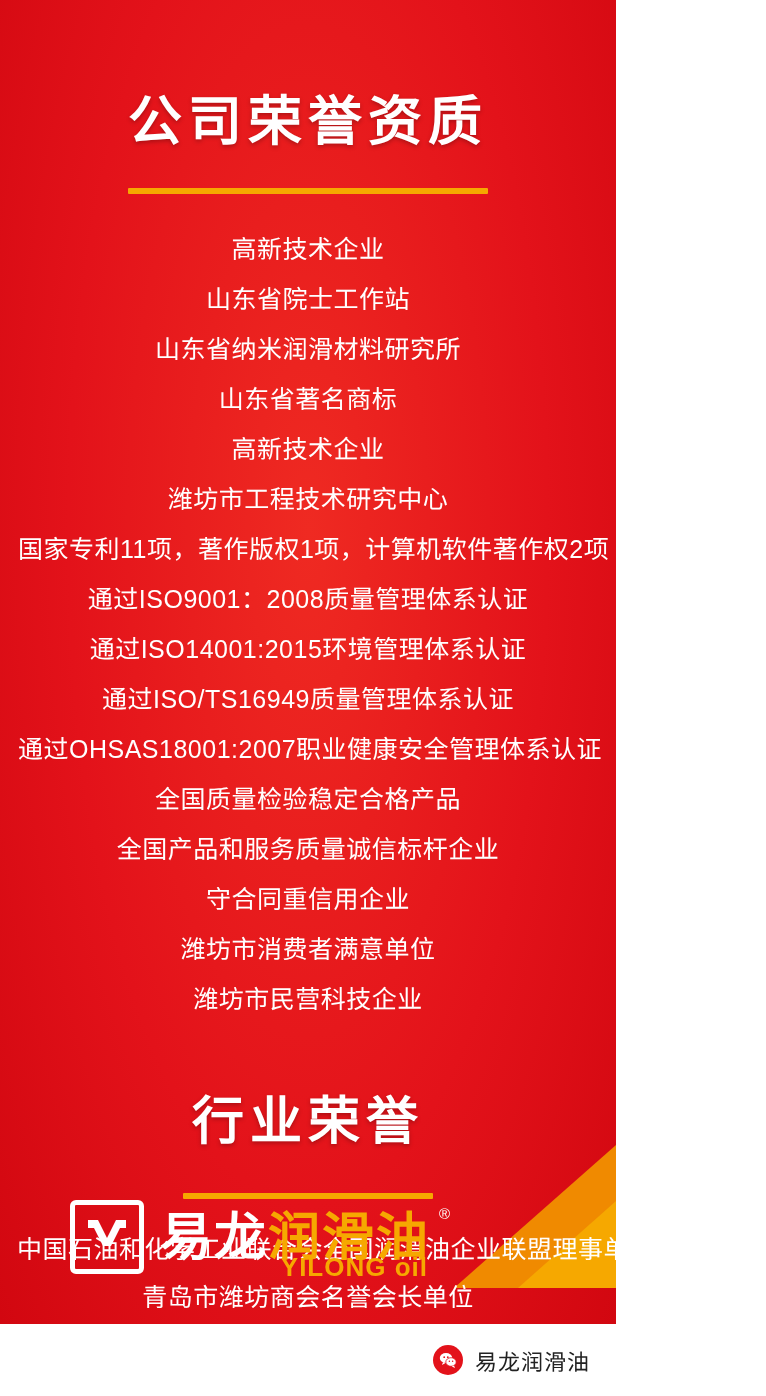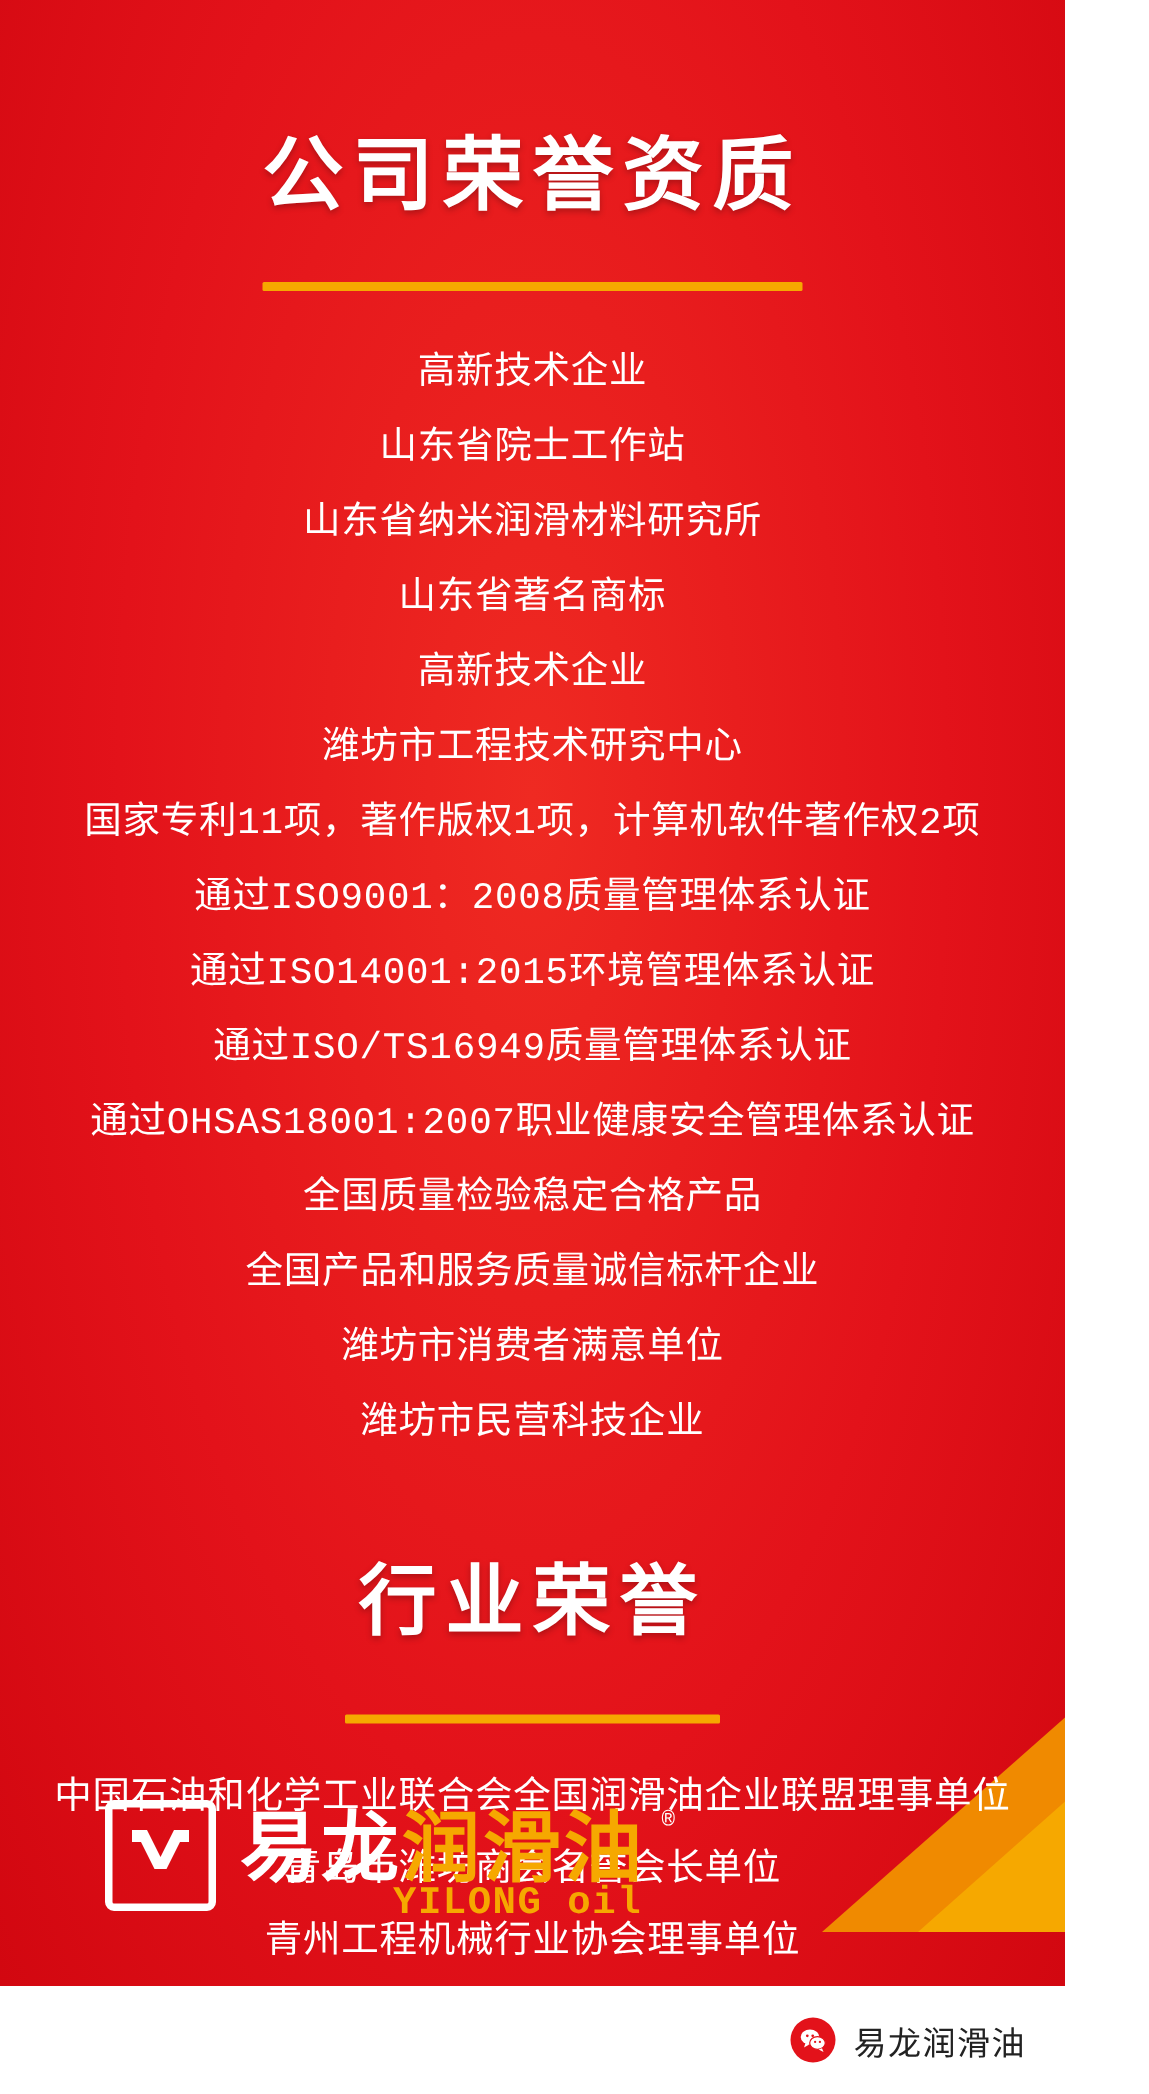--- a/index.html
+++ b/index.html
@@ -5,26 +5,25 @@
   html, body {
     margin: 0;
     padding: 0;
     background: #ffffff;
   }
   body {
     font-family: "Liberation Sans", "DejaVu Sans", sans-serif;
   }
   .poster {
     position: relative;
-    width: 710px;
+    width: 616px;
     height: 1396px;
     background: #701a75;
     overflow: hidden;
     box-sizing: border-box;
-    font-family: Liberation Mono, monospace;
   }
   
   .poster::before {
     content: "";
     position: absolute;
     inset: 0;
     background: radial-gradient(ellipse at 50% 38%, #ef2a22 0%, #e3121a 55%, #d0060f 100%);
     pointer-events: none;
   }
   .content {
@@ -201,20 +200,21 @@
       <li>山东省著名商标</li>
       <li>高新技术企业</li>
       <li>潍坊市工程技术研究中心</li>
       <li>国家专利11项，著作版权1项，计算机软件著作权2项</li>
       <li>通过ISO9001：2008质量管理体系认证</li>
       <li>通过ISO14001:2015环境管理体系认证</li>
       <li>通过ISO/TS16949质量管理体系认证</li>
       <li>通过OHSAS18001:2007职业健康安全管理体系认证</li>
       <li>全国质量检验稳定合格产品</li>
       <li>全国产品和服务质量诚信标杆企业</li>
+      <li>守合同重信用企业</li>
       <li>潍坊市消费者满意单位</li>
       <li>潍坊市民营科技企业</li>
     </ul>
 
     <h2 class="section-title title-second">行业荣誉</h2>
     <div class="title-rule short"></div>
 
     <ul class="honor-list second">
       <li>中国石油和化学工业联合会全国润滑油企业联盟理事单位</li>
       <li>青岛市潍坊商会名誉会长单位</li>

